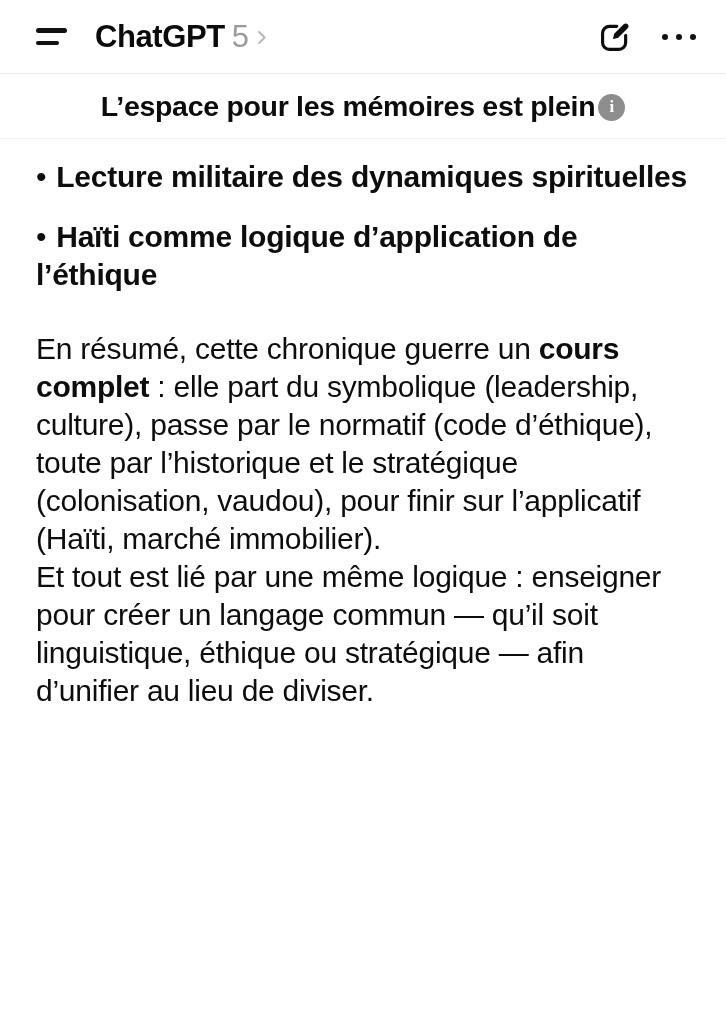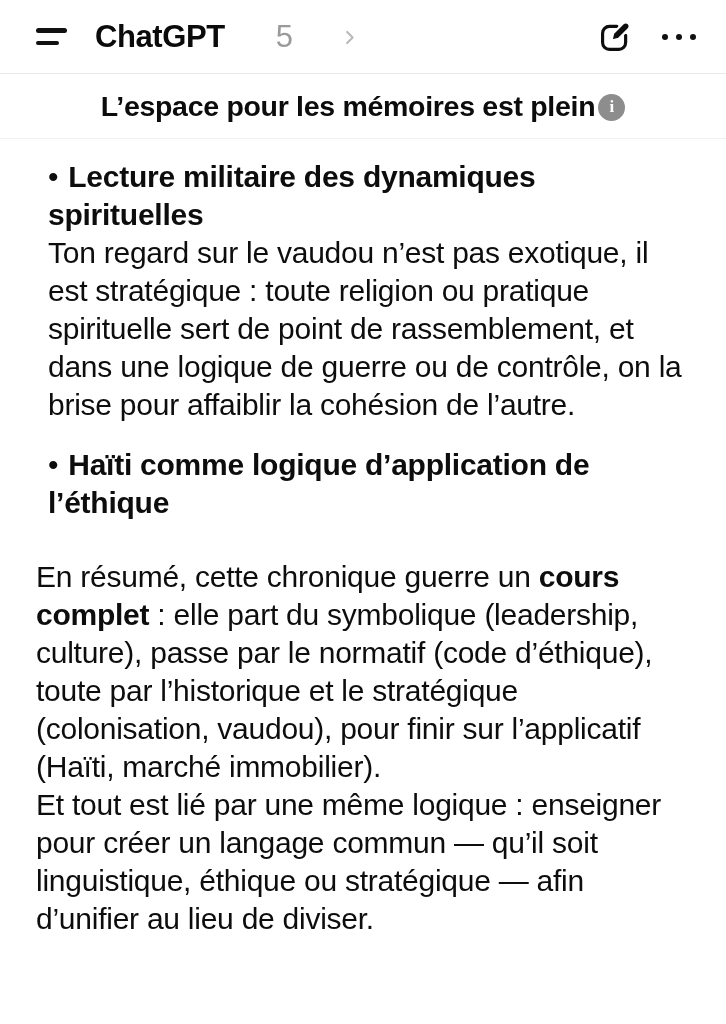--- a/index.html
+++ b/index.html
@@ -23,21 +23,21 @@
   .icon-btn {
     background: none; border: none; cursor: pointer;
     display: flex; align-items: center; justify-content: center;
     padding: 6px;
   }
   .menu-icon { display: flex; flex-direction: column; gap: 8px; }
   .menu-icon i { display: block; height: 4.5px; border-radius: 3px; background: #111; }
   .menu-icon .l1 { width: 31px; }
   .menu-icon .l2 { width: 23px; }
 
-  .title-group { display: flex; align-items: flex-start; margin-left: 22px; cursor: pointer; gap: 44px; }
+  .title-group { display: flex; align-items: flex-start; margin-left: 22px; cursor: pointer; }
   .app-name { font-size: 31px; font-weight: 700; letter-spacing: -0.4px; color: #0b0b0b; }
   .model-version { font-size: 31px; font-weight: 400; color: #9a9a9a; margin-left: 7px; letter-spacing: -0.4px; }
   .chevron { margin-left: 3px; align-self: center; transform: translateY(1px); }
 
   .spacer { flex: 1; }
   .right-icons { display: flex; align-items: center; gap: 16px; }
   .dots { display: flex; gap: 8px; align-items: center; }
   .dots i { width: 6px; height: 6px; border-radius: 50%; background: #111; display: block; }
 
   
@@ -56,21 +56,21 @@
     transform: translateY(1px);
   }
 
   
   .message {
     flex: 1; overflow: hidden;
     padding: 19px 35px 0 36px;
     font-size: 30px; line-height: 38px; letter-spacing: -0.25px;
     color: #0d0d0d;
   }
-  .section { margin-bottom: 22px; margin-left: 12px; }
+  .section { margin-bottom: 22px; }
   .section b, .summary b { font-weight: 700; }
   .bullet { margin-right: 10px; }
   .summary { margin-top: 36px; }
 </style>
 </head>
 <body>
 
 <div class="app">
 
   <header class="topbar">
@@ -110,21 +110,20 @@
 
   <div class="banner">
     <span class="banner-text">L’espace pour les mémoires est plein</span>
     <span class="info-badge">i</span>
   </div>
 
   <main class="message">
 
     <p class="section">
       <span class="bullet">•</span><b>Lecture militaire des dynamiques spirituelles</b><br>
-      <span>Ton regard sur le vaudou n’est pas exotique, il est stratégique : toute religion ou pratique spirituelle sert de point de rassemblement, et dans une logique de guerre ou de contrôle, on la brise pour affaiblir la cohésion de l’autre.</span>
     </p>
 
     <p class="section">
       <span class="bullet">•</span><b>Haïti comme logique d’application de l’éthique</b><br>
     </p>
 
     <p class="summary">
       <span>En résumé, cette chronique guerre un </span><b>cours complet</b><span> : elle part du symbolique (leadership, culture), passe par le normatif (code d’éthique), toute par l’historique et le stratégique (colonisation, vaudou), pour finir sur l’applicatif (Haïti, marché immobilier).</span><br>
       <span>Et tout est lié par une même logique : enseigner pour créer un langage commun — qu’il soit linguistique, éthique ou stratégique — afin d’unifier au lieu de diviser.</span>
     </p>

